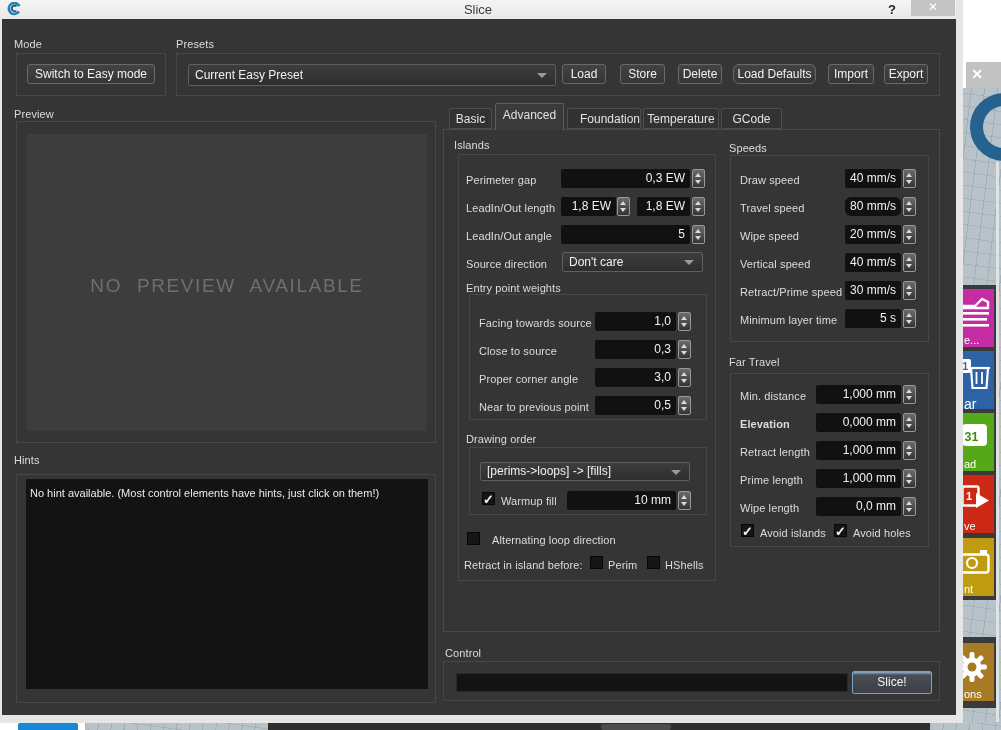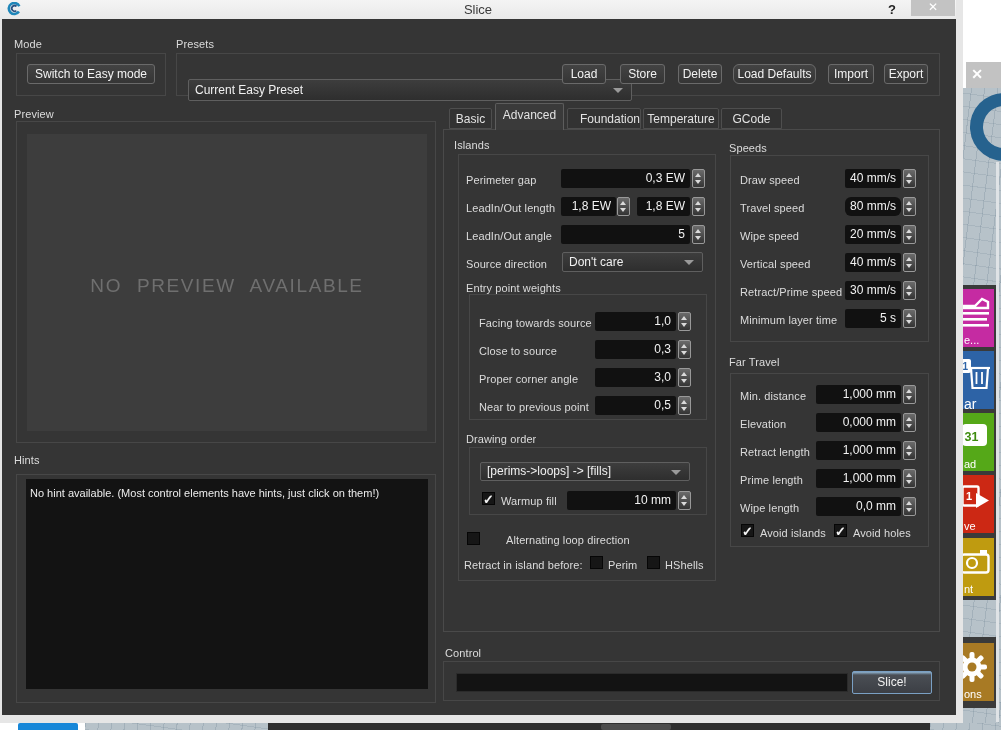--- a/index.html
+++ b/index.html
@@ -125,21 +125,21 @@
   <div id="dlg" style="left:2px;top:19px;width:954px;height:696px;background:#353535;"></div>
   <div style="left:0;top:19px;width:2px;height:704px;background:#e6e6e6;"></div>
   <div style="left:956px;top:0px;width:7px;height:723px;background:#e6e6e6;"></div>
   <div style="left:0;top:715px;width:963px;height:8px;background:#e6e6e6;"></div>
 
   <div class="lbl" style="left:14px;top:37px;">Mode</div>
   <div class="gb" style="left:16px;top:53px;width:150px;height:43px;"></div>
   <div class="btn" style="left:27px;top:64px;width:128px;height:20px;line-height:18px;">Switch to Easy mode</div>
   <div class="lbl" style="left:176px;top:37px;">Presets</div>
   <div class="gb" style="left:176px;top:53px;width:764px;height:43px;"></div>
-  <div class="combo" style="left:188px;top:64px;width:444px;height:22px;line-height:20px;margin-top:15px;">Current Easy Preset<em></em></div>
+  <div class="combo" style="left:188px;top:64px;width:368px;height:22px;line-height:20px;">Current Easy Preset<em></em></div>
   <div class="btn" style="left:562px;top:64px;width:44px;height:20px;line-height:18px;">Load</div>
   <div class="btn" style="left:620px;top:64px;width:45px;height:20px;line-height:18px;">Store</div>
   <div class="btn" style="left:678px;top:64px;width:44px;height:20px;line-height:18px;">Delete</div>
   <div class="btn" style="left:733px;top:64px;width:83px;height:20px;line-height:18px;border-radius:6px;">Load Defaults</div>
   <div class="btn" style="left:828px;top:64px;width:46px;height:20px;line-height:18px;">Import</div>
   <div class="btn" style="left:884px;top:64px;width:44px;height:20px;line-height:18px;">Export</div>
 
   <div class="lbl" style="left:14px;top:107px;">Preview</div>
   <div class="gb" style="left:16px;top:121px;width:420px;height:322px;"></div>
   <div style="left:27px;top:134px;width:400px;height:297px;background:#3d3d3d;"></div>
@@ -226,21 +226,21 @@
   <div class="combo" style="left:480px;top:462px;width:210px;height:19px;line-height:17px;">[perims-&gt;loops] -&gt; [fills]<em></em></div>
   <div class="cb" style="left:482px;top:492px;">✓</div>
   <div class="lbl" style="left:501px;top:494px;">Warmup fill</div>
   <div class="inp" style="left:567px;top:491px;width:109px;height:19px;">10 mm</div>
   <div class="sp" style="left:678px;top:491px;width:13px;height:19px;">
       <i></i>
       <u></u>
     </div>
 
   <div class="cb" style="left:467px;top:532px;"></div>
-  <div class="lbl" style="left:506px;top:533px;">Alternating loop direction</div>
+  <div class="lbl" style="left:492px;top:533px;">Alternating loop direction</div>
   <div class="lbl" style="left:464px;top:558px;">Retract in island before:</div>
   <div class="cb" style="left:590px;top:556px;"></div>
   <div class="lbl" style="left:608px;top:558px;">Perim</div>
   <div class="cb" style="left:647px;top:556px;"></div>
   <div class="lbl" style="left:665px;top:558px;">HShells</div>
 
   <div class="lbl" style="left:729px;top:141px;">Speeds</div>
   <div class="gb" style="left:730px;top:155px;width:199px;height:187px;"></div>
 
   <div class="lbl" style="left:740px;top:173px;">Draw speed</div>
@@ -288,21 +288,21 @@
   <div class="lbl" style="left:729px;top:355px;">Far Travel</div>
   <div class="gb" style="left:730px;top:373px;width:199px;height:174px;"></div>
 
   <div class="lbl" style="left:740px;top:389px;">Min. distance</div>
   <div class="inp" style="left:816px;top:385px;width:85px;height:19px;">1,000 mm</div>
   <div class="sp" style="left:903px;top:385px;width:13px;height:19px;">
       <i></i>
       <u></u>
     </div>
 
-  <div class="lbl" style="left:740px;top:417px;">Elevation</div>
+  <div class="lbl" style="left:740px;top:417px;font-weight:bold;">Elevation</div>
   <div class="inp" style="left:816px;top:413px;width:85px;height:19px;">0,000 mm</div>
   <div class="sp" style="left:903px;top:413px;width:13px;height:19px;">
       <i></i>
       <u></u>
     </div>
 
   <div class="lbl" style="left:740px;top:445px;">Retract length</div>
   <div class="inp" style="left:816px;top:441px;width:85px;height:19px;">1,000 mm</div>
   <div class="sp" style="left:903px;top:441px;width:13px;height:19px;">
       <i></i>

